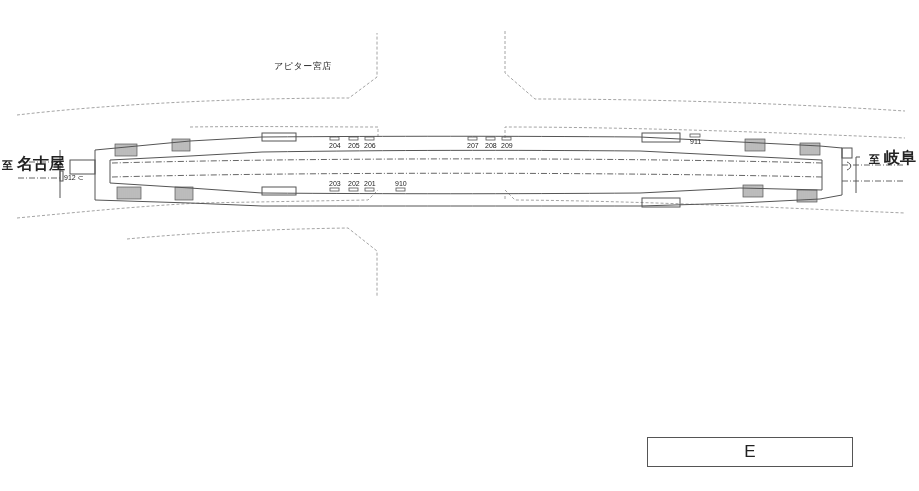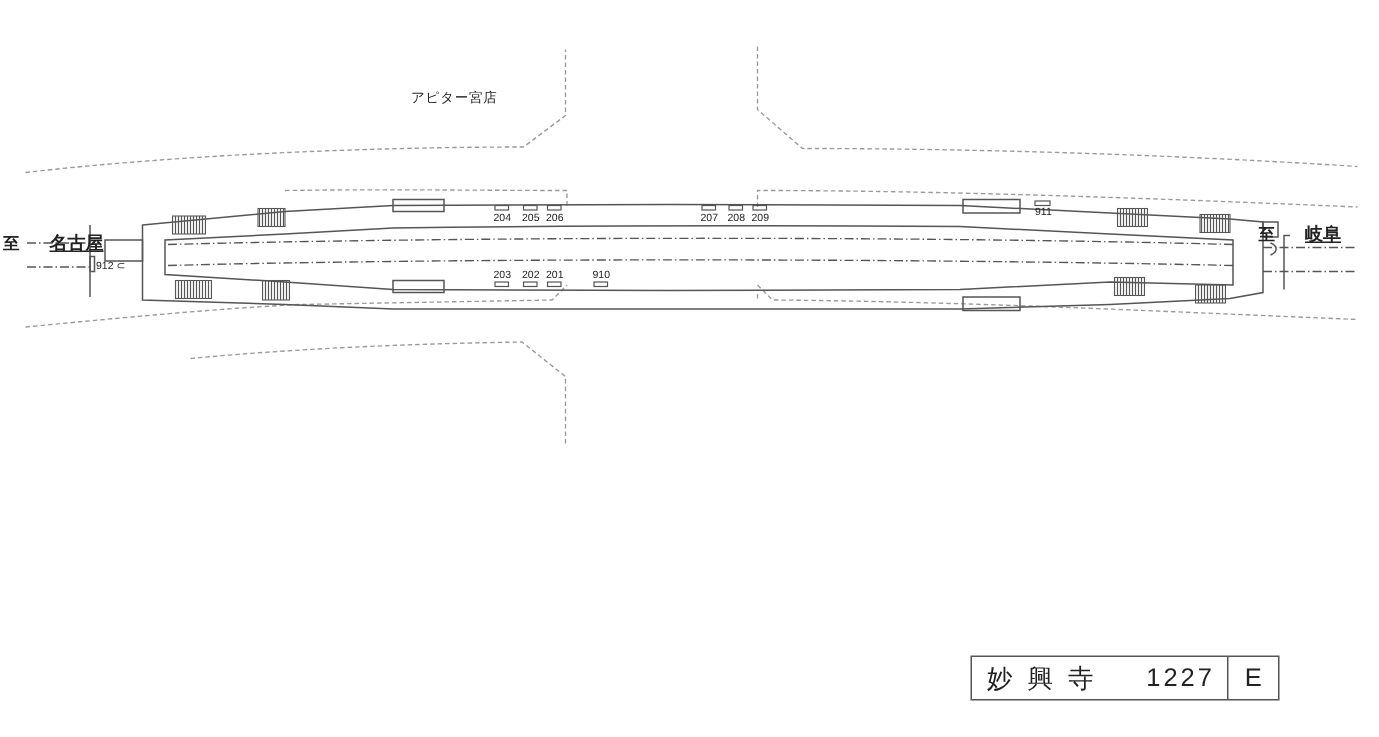--- a/index.html
+++ b/index.html
@@ -2,21 +2,21 @@
 <html><head>
   <meta charset="utf-8">
   <style>
     html, body { margin: 0; padding: 0; background: #ffffff; }
     body { width: 919px; height: 491px; position: relative; overflow: hidden;
            font-family: "DejaVu Sans", sans-serif; color: #222; }
     #map { position: absolute; left: 0; top: 0; width: 919px; height: 491px; }
     .lbl { position: absolute; white-space: nowrap; line-height: 1; }
     .landmark { font-weight: normal; font-size: 9px; letter-spacing: 0.5px; }
     .dir { font-weight: bold; font-size: 11px; }
-    .dir .big { font-size: 12px; margin-left: 20px; text-decoration: underline; }
+    .dir .big { font-size: 16px; margin-left: 4px; }
     .fac { font-size: 7px; font-family: "Liberation Sans", sans-serif; }
     .titlebox { position: absolute; left: 647px; top: 437px; width: 206px; height: 30px;
                 border: 1px solid #555; display: flex; box-sizing: border-box; }
     .titlebox .name { width: 171px; border-right: 1px solid #555; display: flex; align-items: center;
                       padding-left: 10px; box-sizing: border-box; font-size: 17px; letter-spacing: 10px; }
     .titlebox .name .code { margin-left: auto; letter-spacing: 2px; padding-right: 8px;
                             font-family: "Liberation Sans", sans-serif; font-size: 17px; }
     .titlebox .sec { flex: 1; display: flex; align-items: center; justify-content: center;
                      font-family: "Liberation Sans", sans-serif; font-size: 17px; }
   </style>
@@ -104,21 +104,21 @@
     <rect x="365" y="188" width="9" height="3"></rect>
     <rect x="396" y="188" width="9" height="3"></rect>
   </g>
 </svg>
 
 <div class="lbl landmark" style="left:274px; top:62px;">アピター宮店</div>
 
 <div class="lbl dir" style="left:2px; top:156px;">
   <span>至</span><span class="big">名古屋</span>
 </div>
-<div class="lbl dir" style="left:839px; top:150px;">
+<div class="lbl dir" style="left:869px; top:150px;">
   <span>至</span><span class="big">岐阜</span>
 </div>
 
 <div class="lbl fac" style="left:329px; top:142px;">204</div>
 <div class="lbl fac" style="left:348px; top:142px;">205</div>
 <div class="lbl fac" style="left:364px; top:142px;">206</div>
 <div class="lbl fac" style="left:467px; top:142px;">207</div>
 <div class="lbl fac" style="left:485px; top:142px;">208</div>
 <div class="lbl fac" style="left:501px; top:142px;">209</div>
 <div class="lbl fac" style="left:690px; top:138px;">911</div>
@@ -127,18 +127,14 @@
 <div class="lbl fac" style="left:348px; top:180px;">202</div>
 <div class="lbl fac" style="left:364px; top:180px;">201</div>
 <div class="lbl fac" style="left:395px; top:180px;">910</div>
 
 <div class="lbl fac" style="left:64px; top:174px;">
   <span>912</span>
   <span>⊂</span>
 </div>
 
 <div class="titlebox">
-  <div class="name">
-    <span>妙興寺</span>
-    <span class="code">1227</span>
-  </div>
   <div class="sec">E</div>
 </div>
 
 </body></html>

